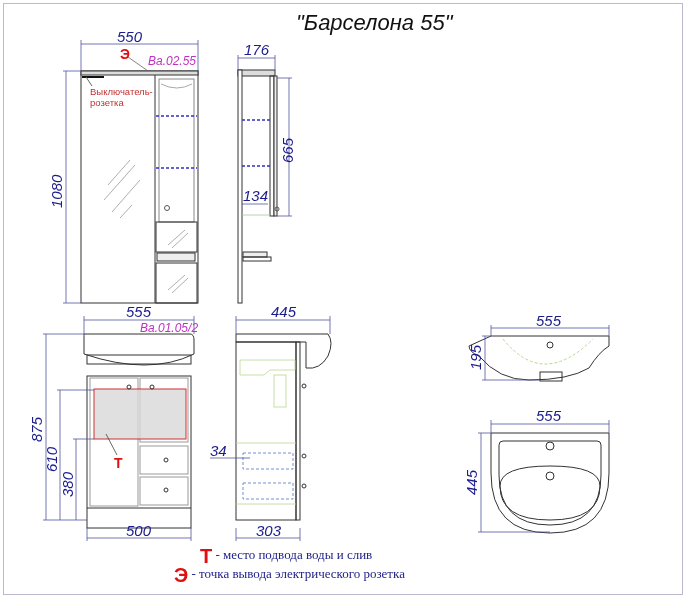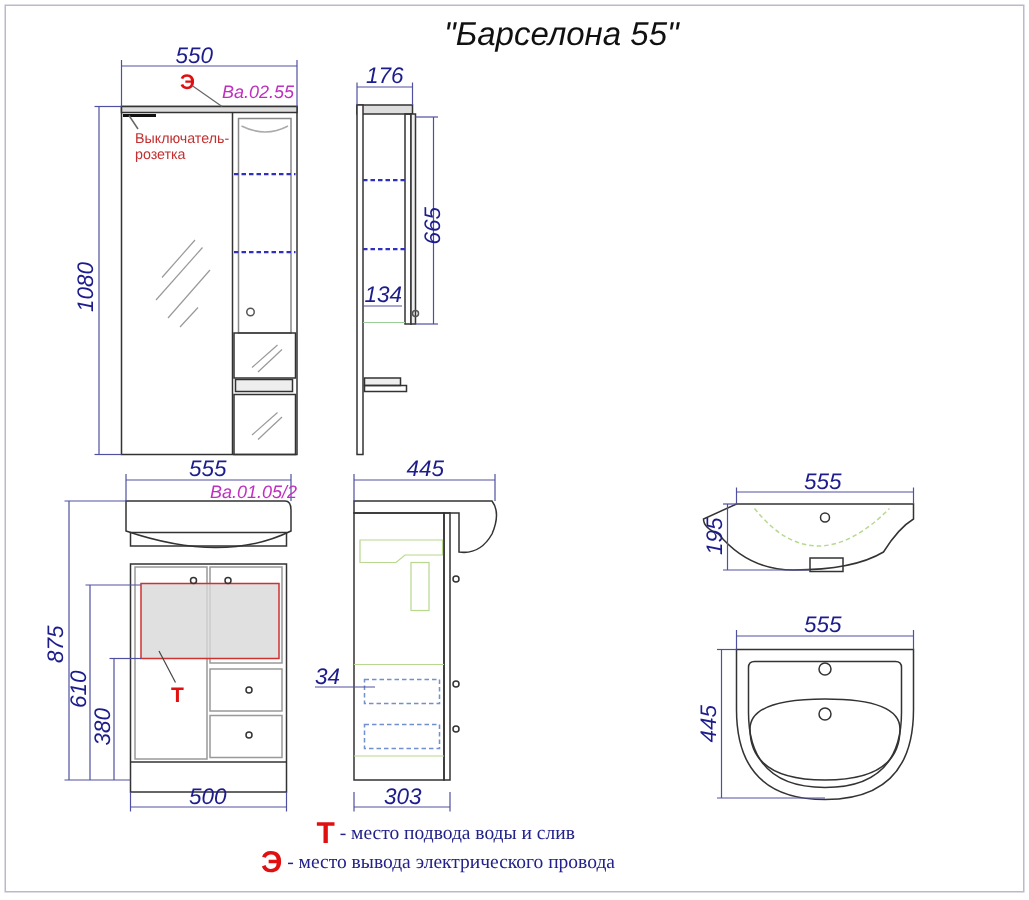--- a/index.html
+++ b/index.html
@@ -197,20 +197,20 @@
     <line x1="491" y1="420" x2="491" y2="433"></line>
     <line x1="609" y1="420" x2="609" y2="433"></line>
     <line x1="481" y1="433" x2="481" y2="532"></line>
     <line x1="478" y1="433" x2="491" y2="433"></line>
     <line x1="478" y1="532" x2="550" y2="532"></line>
   </g>
   <text class="dim" x="536" y="421">555</text>
   <text class="dim" transform="translate(477,495) rotate(-90)">445</text>
 </svg>
 
-<div class="legend" style="left:200px;top:545px;margin-left:11px;">
+<div class="legend" style="left:200px;top:545px;">
   <span class="mark">Т</span>
   <span>- место подвода воды и слив</span>
 </div>
 <div class="legend" style="left:174px;top:564px;">
   <span class="mark">Э</span>
-  <span>- место вывода электрического провода</span>
+  <span>- точка вывода электрического розетка</span>
 </div>
 
 </body></html>

